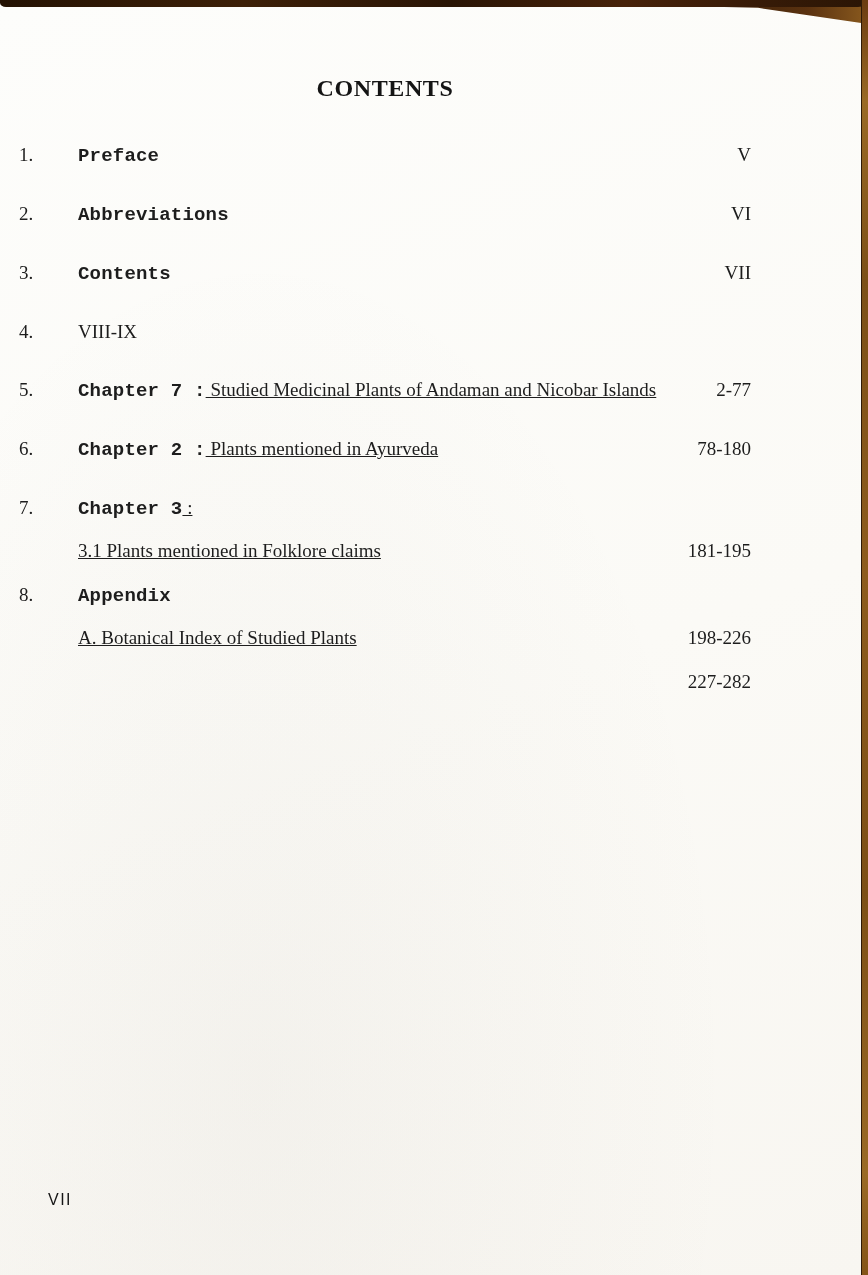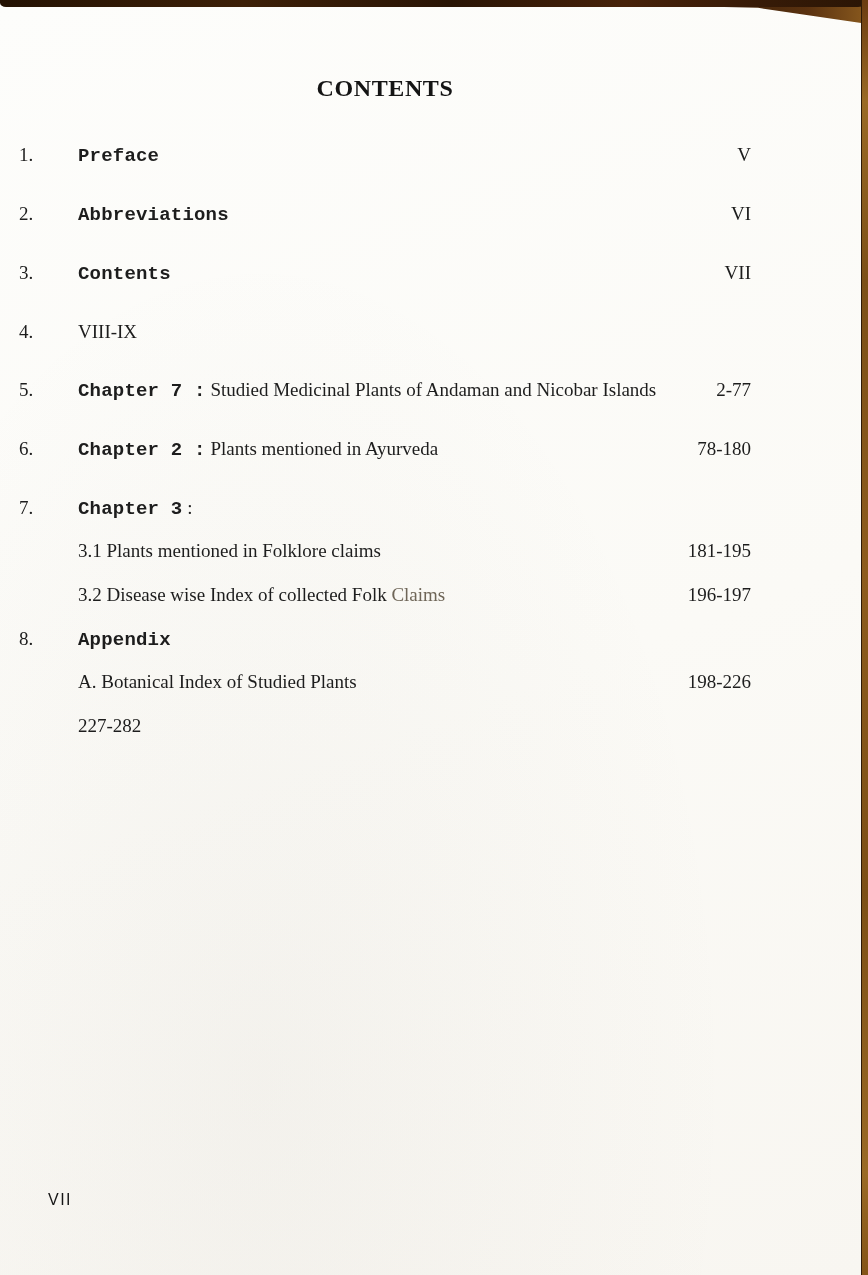--- a/index.html
+++ b/index.html
@@ -32,26 +32,26 @@
     position:absolute;left:19px;top:75px;width:732px;z-index:2;
     color:#1d1d1d;
   }
   .toc-title{
     margin:0 0 40px 0;text-align:center;
     font-size:24px;font-weight:bold;letter-spacing:0.6px;color:#141414;
   }
   .row{display:flex;align-items:baseline;font-size:19px;line-height:26px;}
   .row.main{margin-bottom:32px;}
   .row.section{margin-bottom:16px;}
-  .row.sub{margin-bottom:18px;}
+  .row.sub{margin-bottom:18px;justify-content:space-between;}
   .num{width:59px;flex:0 0 59px;}
   .entry-title{flex:1 1 auto;padding-right:12px;}
   .pages{flex:0 0 auto;text-align:right;white-space:nowrap;}
   .part-bold{font-weight:bold;letter-spacing:0.2px;font-family:Liberation Mono, monospace;}
-  .part-regular{font-weight:normal;}
+  .part-regular{font-weight:normal;text-decoration:underline;}
   .part-faded{font-weight:normal;color:#6e6557;}
   .footer-num{
     position:absolute;left:48px;top:1191px;z-index:2;
     font-family:"Liberation Sans", sans-serif;
     font-size:16px;letter-spacing:1.5px;color:#151515;
   }
 </style>
 </head>
 <body>
 
@@ -95,25 +95,20 @@
       <div class="row section">
     <span class="num">7.</span>
     <span class="entry-title"><span class="part-bold">Chapter 3</span><span class="part-regular"> :</span></span>
     <span class="pages"></span>
   </div>
       <div class="row sub">
     <span class="num"></span>
     <span class="entry-title"><span class="part-regular">3.1 Plants mentioned in Folklore claims</span></span>
     <span class="pages">181-195</span>
   </div>
-      <div class="row sub">
-    <span class="num"></span>
-    <span class="entry-title"><span class="part-regular">3.2 Disease wise Index of collected Folk </span><span class="part-faded">Claims</span></span>
-    <span class="pages">196-197</span>
-  </div>
       <div class="row section">
     <span class="num">8.</span>
     <span class="entry-title"><span class="part-bold">Appendix</span></span>
     <span class="pages"></span>
   </div>
       <div class="row sub">
     <span class="num"></span>
     <span class="entry-title"><span class="part-regular">A. Botanical Index of Studied Plants</span></span>
     <span class="pages">198-226</span>
   </div>

